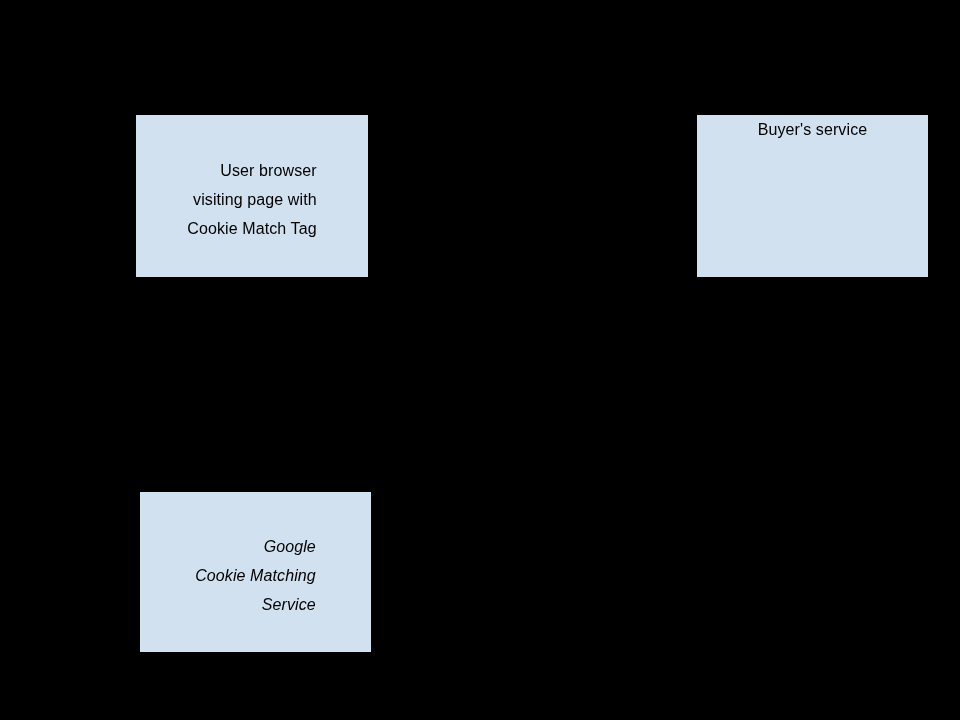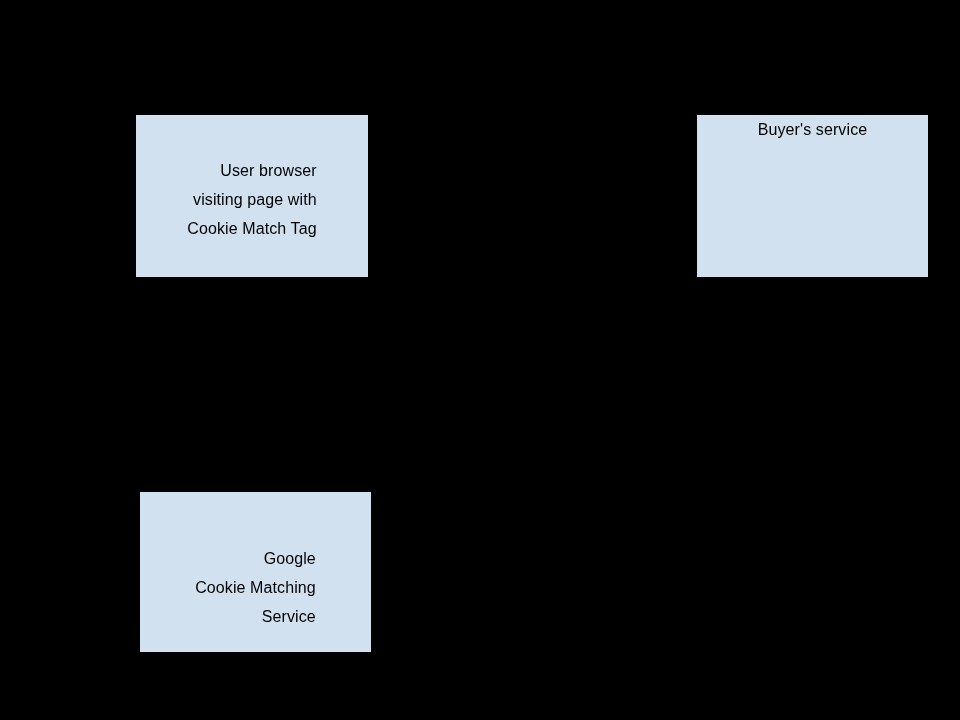--- a/index.html
+++ b/index.html
@@ -35,21 +35,21 @@
     letter-spacing: 0.1px;
   }
   
   #node-user-browser { left: 136px; top: 115px; width: 232px; height: 162px; }
   #node-user-browser .node-label { padding-top: 41px; }
 
   #node-buyers-service { left: 697px; top: 115px; width: 231px; height: 162px; }
   #node-buyers-service .node-label { }
 
   #node-google-cms { left: 140px; top: 492px; width: 231px; height: 160px; }
-  #node-google-cms .node-label { padding-top: 52px; }
+  #node-google-cms .node-label { padding-top: 40px; font-style: italic; }
 </style>
 </head>
 <body>
 
 <div id="canvas">
 
   <div class="node" id="node-user-browser">
     <span class="node-label">User browser
 visiting page with
 Cookie Match Tag</span>

